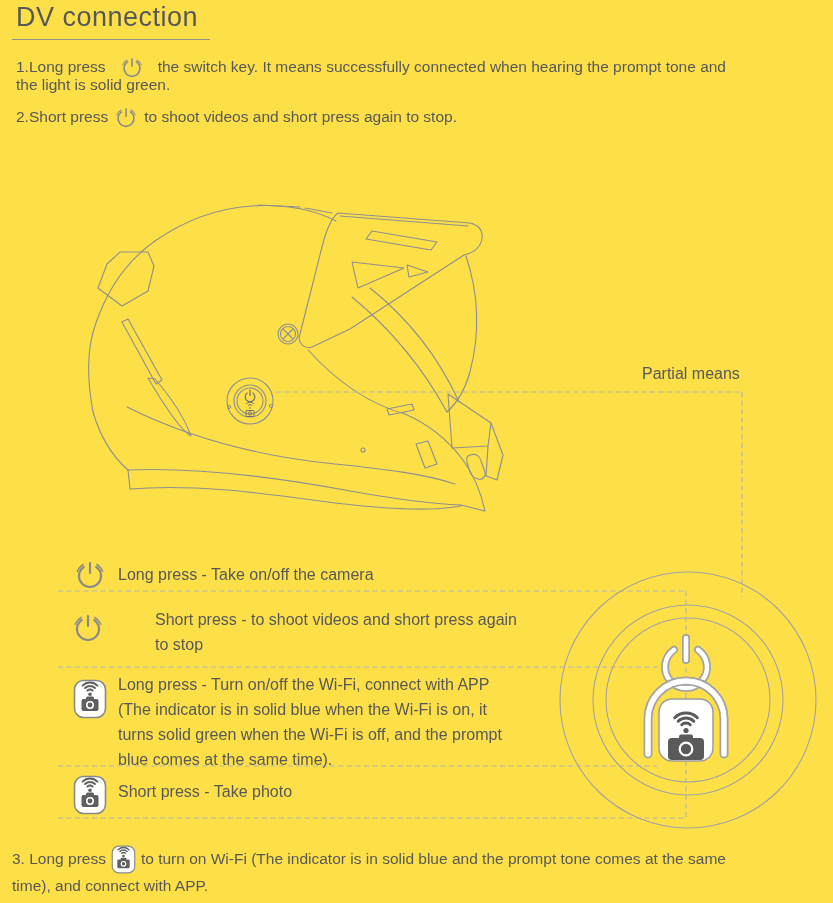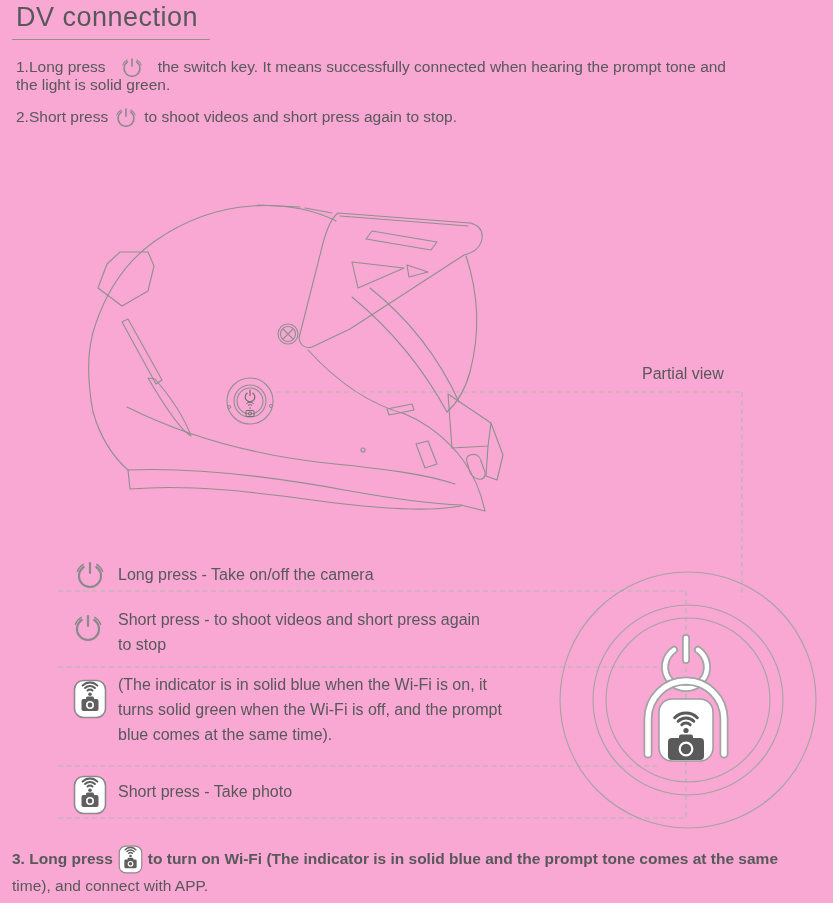--- a/index.html
+++ b/index.html
@@ -1,29 +1,29 @@
 <!DOCTYPE html>
 <html><head>
 <meta charset="utf-8">
 <style>
   html,body{margin:0;padding:0;background:#ffffff;}
-  #page{position:relative;width:833px;height:903px;background:#f9a8d4;overflow:hidden;
+  #page{position:relative;width:833px;height:903px;background:#fde047;overflow:hidden;
         font-family:"Liberation Sans","DejaVu Sans",sans-serif;color:#58585a;}
   .abs{position:absolute;}
   #page-title{left:16px;top:2px;font-size:27px;color:#58585a;letter-spacing:.5px;}
   #title-rule{left:12px;top:39px;width:198px;height:1px;background:#8f8f8f;}
   .body-line{font-size:15.5px;color:#58585a;white-space:nowrap;display:flex;align-items:center;}
   .inline-icn{margin:0 5px;flex:0 0 auto;}
   #intro1-l1{left:16px;top:52px;height:30px;gap:8px;}
   #intro1-l2{left:16px;top:76px;}
   #intro2-l1{left:16px;top:102px;height:30px;}
   .feat-line{font-size:16px;color:#58585a;line-height:25px;white-space:nowrap;}
   .feat-text{position:absolute;left:118px;}
   #pv-label{left:642px;top:365px;font-size:16px;color:#58585a;}
-  #footer-l1{left:12px;top:843px;height:32px;font-weight:bold;}
+  #footer-l1{left:12px;top:843px;height:32px;}
   #footer-l2{left:12px;top:877px;}
   svg{display:block;}
   #overlay{left:0;top:0;}
 </style>
 </head>
 <body>
 
 <div id="page">
 
   <div class="abs" id="page-title">DV connection</div>
@@ -161,21 +161,21 @@
           <path d="M681.8,724.8 A6,6 0 0 1 690.2,724.8"></path>
         </g>
         <circle cx="686" cy="730.5" r="2.6" fill="#5a5a5a"></circle>
         <rect x="679" y="734.5" width="14" height="6" rx="2" fill="#5a5a5a"></rect>
         <rect x="668" y="738" width="36" height="22" rx="4" fill="#5a5a5a"></rect>
         <circle cx="686" cy="749" r="6.3" fill="none" stroke="#ffffff" stroke-width="2.2"></circle>
       </g>
     </g>
   </svg>
 
-  <div class="abs" id="pv-label">Partial view</div>
+  <div class="abs" id="pv-label">Partial means</div>
 
   <div>
 
     <div class="abs" style="left:72px;top:556px;">
       <svg width="36" height="36" viewBox="0 0 36 36">
         <g fill="none" stroke="#8a8a8a" stroke-linecap="round">
           <path d="M24.3,11 A11,11 0 1 1 11.7,11" stroke-width="2.2"></path>
           <path d="M18,7 L18,17" stroke-width="2.2"></path>
           <path d="M5.3,15.4 A13.5,13.5 0 0 1 11.3,8.3" stroke-width="1.4"></path>
           <path d="M24.75,8.3 A13.5,13.5 0 0 1 30.7,15.4" stroke-width="1.4"></path>
@@ -189,40 +189,41 @@
     <div class="abs" style="left:70px;top:609px;">
       <svg width="36" height="36" viewBox="0 0 36 36">
         <g fill="none" stroke="#8a8a8a" stroke-linecap="round">
           <path d="M24.3,11 A11,11 0 1 1 11.7,11" stroke-width="2.2"></path>
           <path d="M18,7 L18,17" stroke-width="2.2"></path>
           <path d="M5.3,15.4 A13.5,13.5 0 0 1 11.3,8.3" stroke-width="1.4"></path>
           <path d="M24.75,8.3 A13.5,13.5 0 0 1 30.7,15.4" stroke-width="1.4"></path>
         </g>
       </svg>
     </div>
-    <div class="feat-text" style="top:607px;">
+    <div class="feat-text" style="top:607px;margin-left:37px;">
       <div class="feat-line">Short press - to shoot videos and short press again</div>
       <div class="feat-line">to stop</div>
     </div>
 
     <div class="abs" style="left:73px;top:679px;">
       <svg width="34" height="40" viewBox="0 0 34 40">
         <rect x="1.5" y="1.5" width="31" height="37" rx="9" fill="#ffffff" stroke="#8a8a8a" stroke-width="1.6"></rect>
         <g fill="none" stroke="#5f5f5f" stroke-width="2" stroke-linecap="round">
           <path d="M9.6,6.6 A10.5,10.5 0 0 1 24.4,6.6"></path>
           <path d="M12.05,9.05 A7,7 0 0 1 21.95,9.05"></path>
           <path d="M14.5,11.5 A3.5,3.5 0 0 1 19.5,11.5"></path>
         </g>
         <circle cx="17" cy="15.2" r="1.8" fill="#5f5f5f"></circle>
         <rect x="13" y="17.5" width="8" height="4" rx="1.5" fill="#5f5f5f"></rect>
         <rect x="8.5" y="20" width="17" height="12" rx="2" fill="#5f5f5f"></rect>
         <circle cx="17" cy="26" r="3.2" fill="none" stroke="#ffffff" stroke-width="1.6"></circle>
       </svg>
     </div>
     <div class="feat-text" style="top:672px;">
+      <div class="feat-line">Long press - Turn on/off the Wi-Fi, connect with APP</div>
       <div class="feat-line">(The indicator is in solid blue when the Wi-Fi is on, it</div>
       <div class="feat-line">turns solid green when the Wi-Fi is off, and the prompt</div>
       <div class="feat-line">blue comes at the same time).</div>
     </div>
 
     <div class="abs" style="left:73px;top:775px;">
       <svg width="34" height="40" viewBox="0 0 34 40">
         <rect x="1.5" y="1.5" width="31" height="37" rx="9" fill="#ffffff" stroke="#8a8a8a" stroke-width="1.6"></rect>
         <g fill="none" stroke="#5f5f5f" stroke-width="2" stroke-linecap="round">
           <path d="M9.6,6.6 A10.5,10.5 0 0 1 24.4,6.6"></path>

